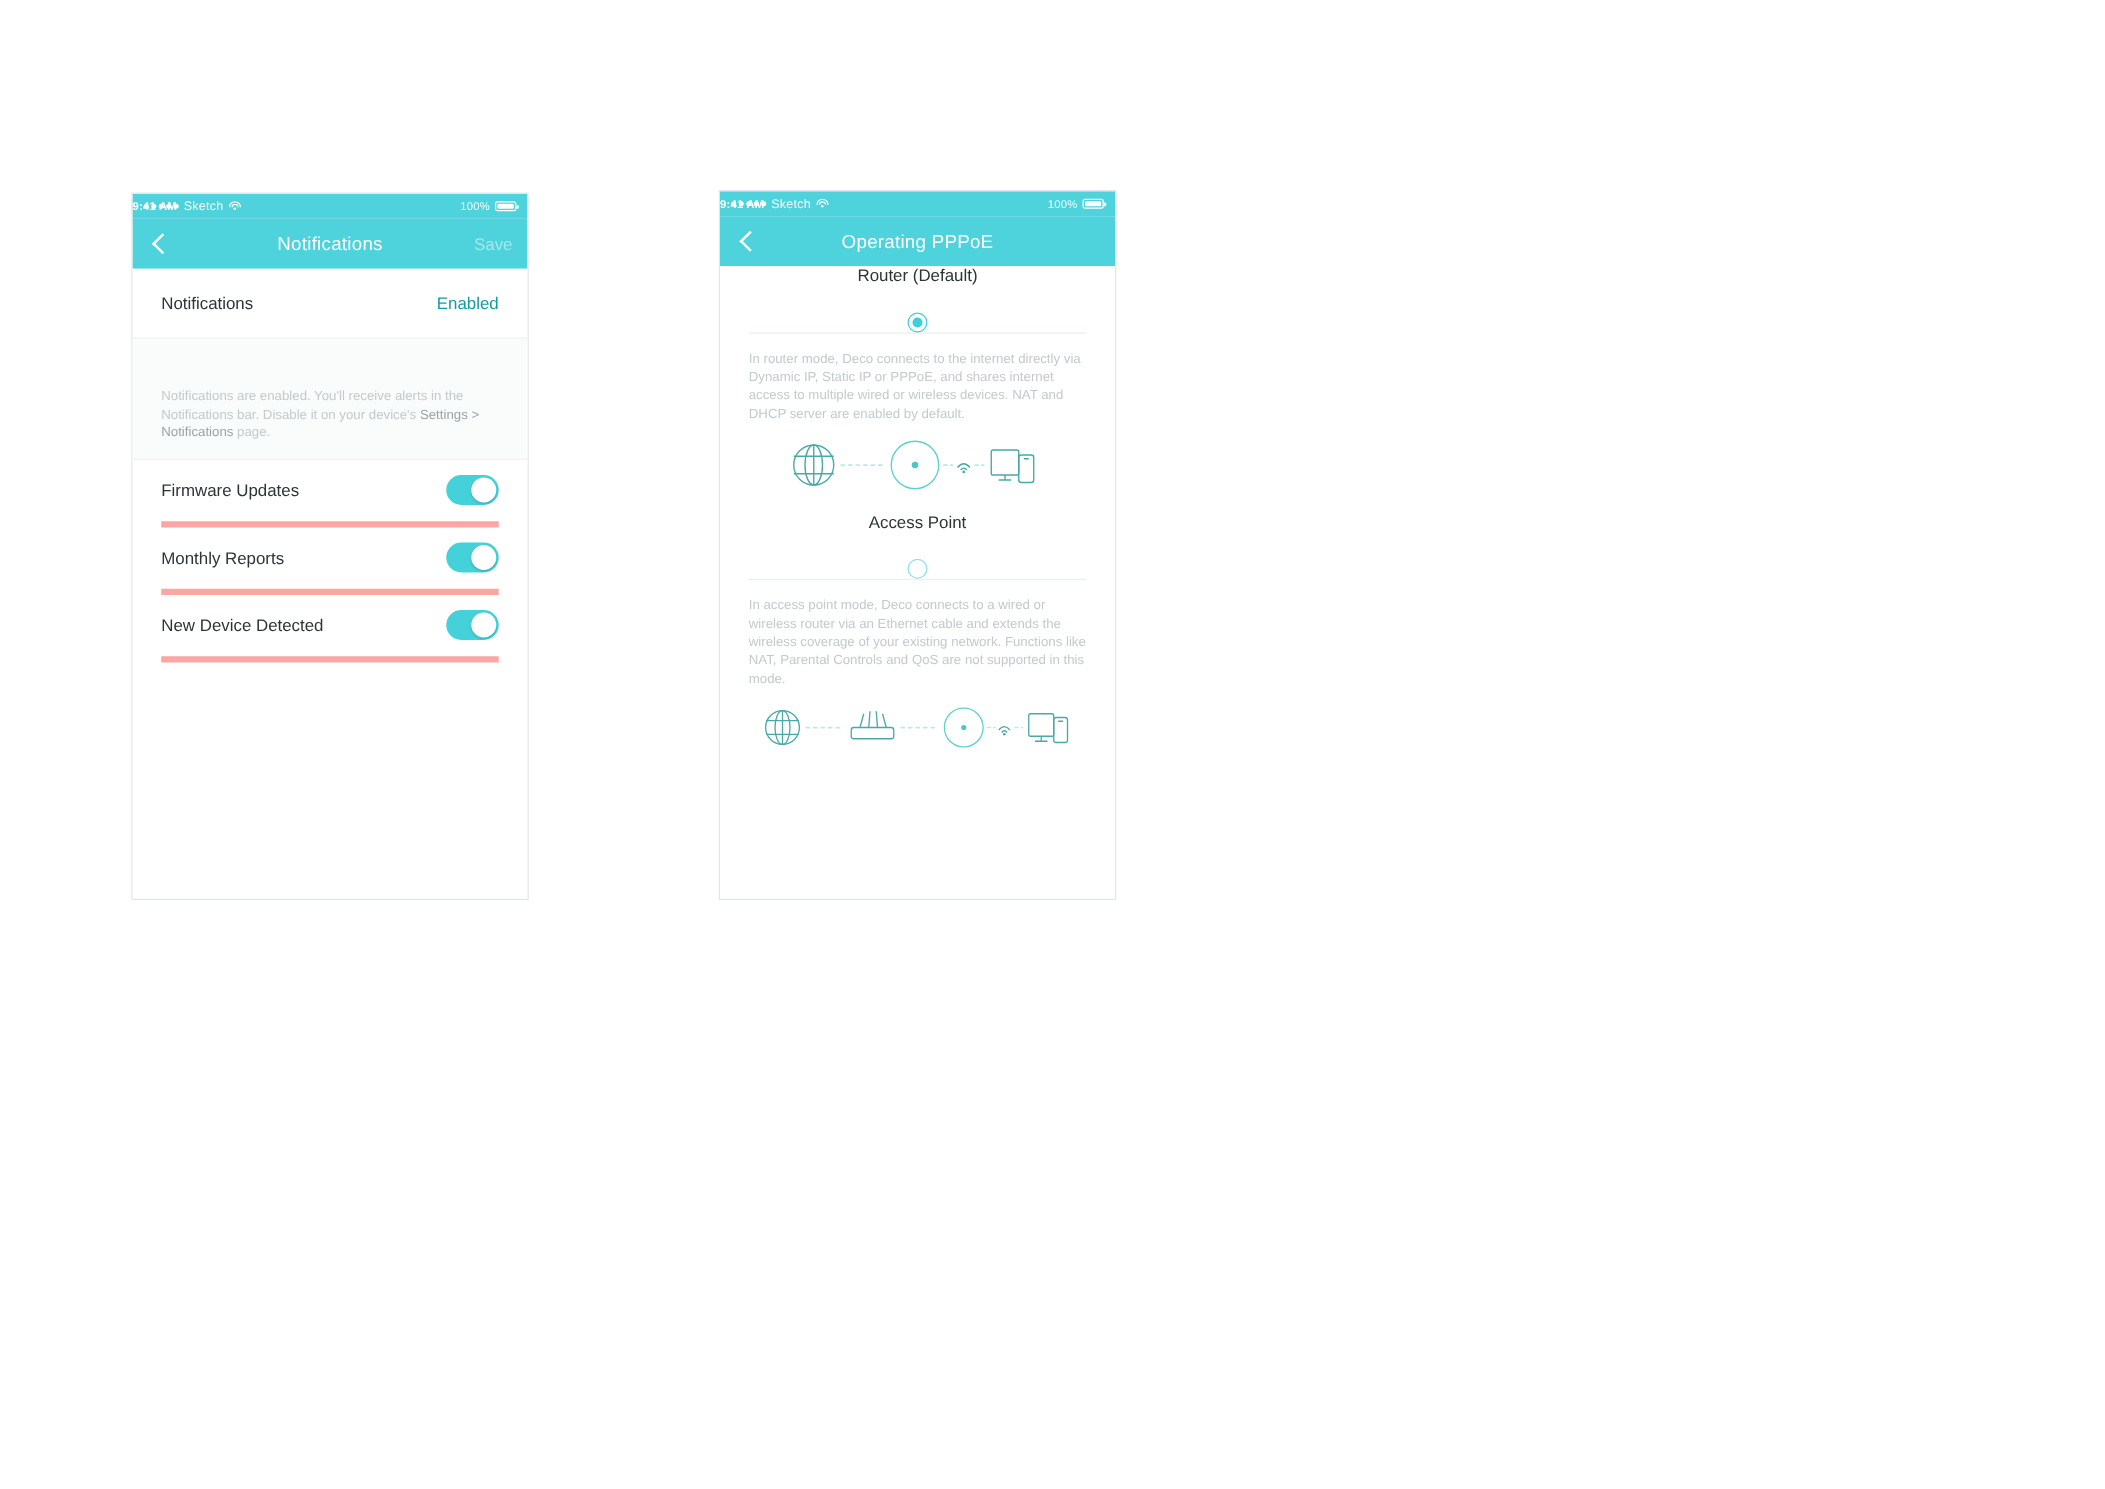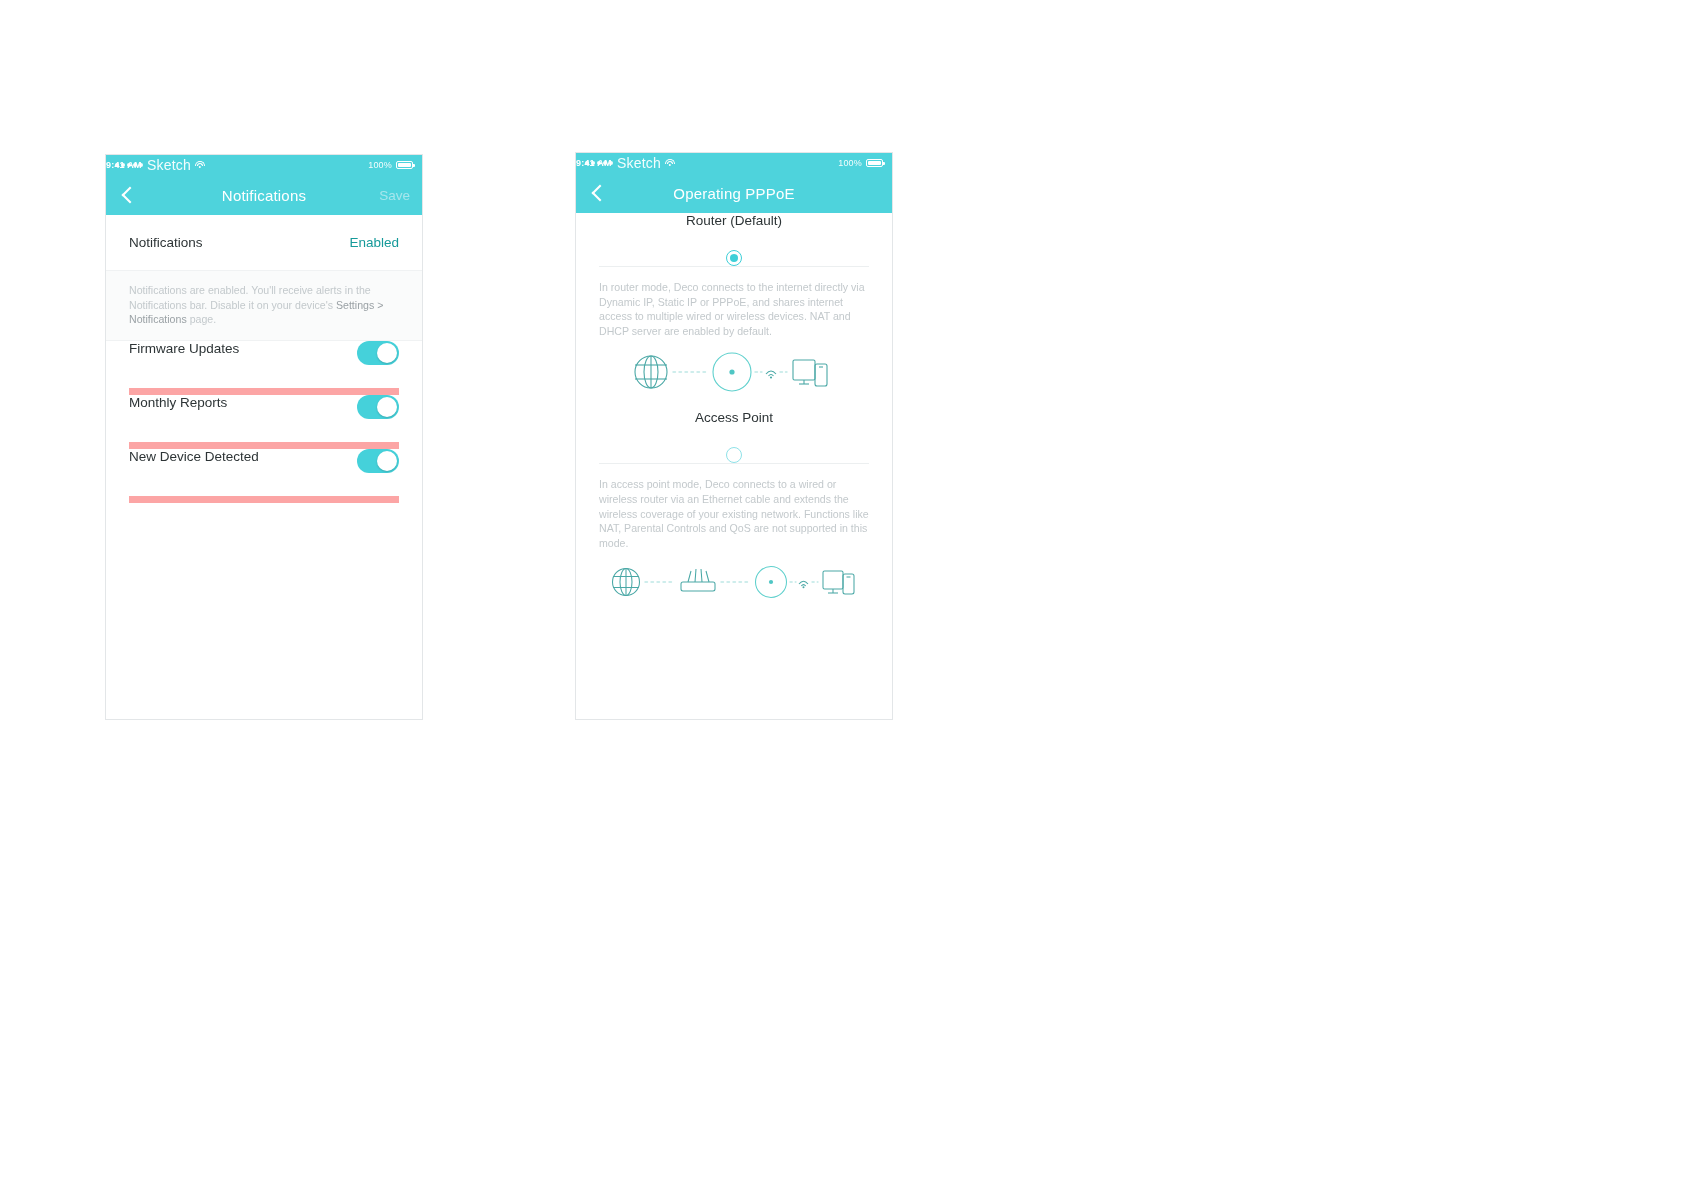--- a/index.html
+++ b/index.html
@@ -31,21 +31,21 @@
     align-items: center;
     padding: 0 9px;
     color: #ffffff;
     font-size: 9px;
     letter-spacing: .2px;
     position: relative;
   }
   .sb-left { display:flex; align-items:center; gap:4px; }
   .dots { display:flex; gap:2px; align-items:center; }
   .dots i { display:block; width:4px; height:4px; border-radius:50%; background:#fff; opacity:.95; }
-  .sb-carrier { font-size:14px; color:#f2fdfd; }
+  .sb-carrier { font-size:10px; color:#f2fdfd; }
   .wifi-ico { display:inline-block; width:10px; height:8px; position:relative; }
   .wifi-ico span {
     position:absolute; border:1.1px solid #fff; border-bottom:none;
     border-radius:50% 50% 0 0 / 100% 100% 0 0; left:50%; transform:translateX(-50%);
   }
   .wifi-ico .w1 { width:10px; height:5px; top:0; }
   .wifi-ico .w2 { width:6px; height:3px; top:2px; }
   .wifi-ico .w3 { width:2.4px; height:2.4px; top:5px; background:#fff; border:none; border-radius:50%; }
   .sb-center {
     position:absolute; left:0; right:0; text-align:left;
@@ -100,29 +100,29 @@
   .row-main .label { font-size:13.5px; color:#2d3436; }
   .row-main .value { font-size:13.5px; color:#169a9a;padding-left:24px; }
 
   .desc-block {
     background:#fafbfb;
     padding: 12px 23px 13px 23px;
     border-top:1px solid #f0f2f3;
     border-bottom:1px solid #f0f2f3;
   }
   .desc-text {
-    font-size:10.6px; line-height:14.6px; color:#c3c9cc;
+    font-size:10.6px; line-height:14.6px; color:#c3c9cc;margin-top:27px;
   }
   .desc-strong { color:#9aa1a5; }
 
   .toggle-row {
-    display:flex; justify-content:space-between;
+    display:flex; align-items:center; justify-content:space-between;
     margin: 0 23px;
     height: 54px;
-    border-bottom: 7px solid #fca5a5;
+    border-bottom: 5px solid #fca5a5;
   }
   .toggle-row:last-child { }
   .toggle-row .label { font-size:13.5px; color:#2d3436; }
   .switch {
     width: 42px; height: 24px; border-radius: 12px;
     background: #45d1da; position: relative; cursor: pointer; flex:none;
   }
   .switch i {
     position:absolute; top:2px; right:2px;
     width:20px; height:20px; border-radius:50%; background:#fff;

